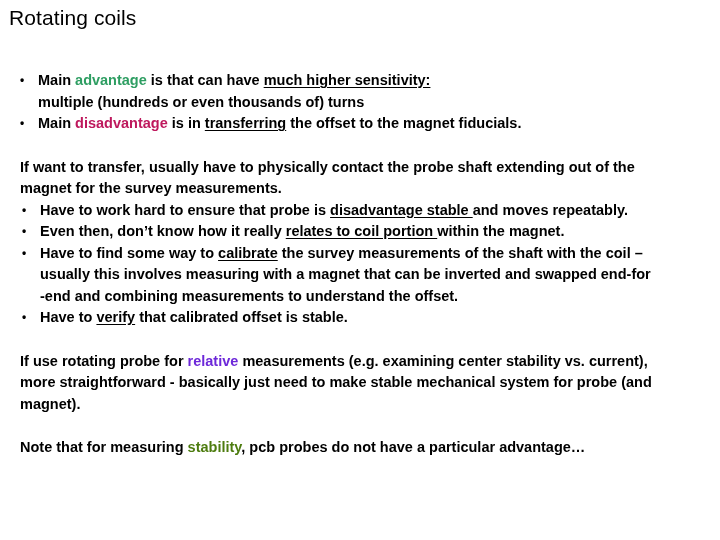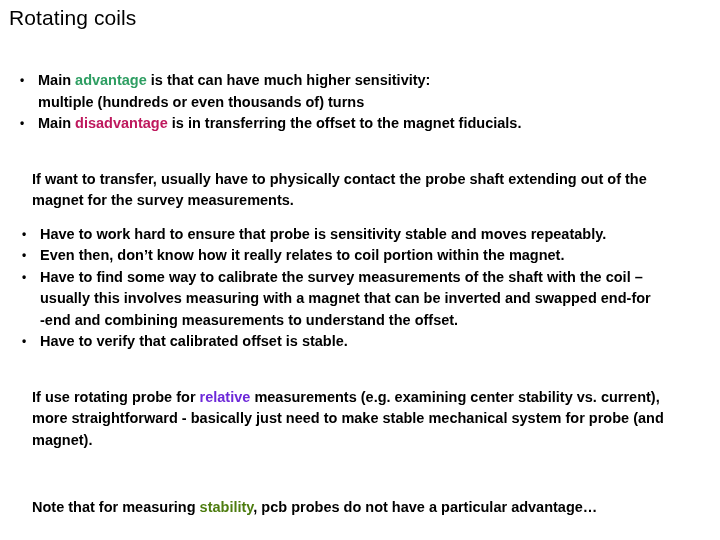--- a/index.html
+++ b/index.html
@@ -71,27 +71,27 @@
     line-height: 21.5px;
   }
   ul.bullets.tight > li { padding-left: 40px; }
   ul.bullets.tight > li .dot { left: 22px; }
 
   
   .cont { display: block; }
 
   
   p.para {
-    margin: 12px;
+    margin: 0;
     padding: 0 0 0 20px;
   }
   .spacer-md { height: 22px; }
 
   
-  .u { text-underline-offset: 1.5px; text-align: right; }
+  .u { text-decoration: underline; text-underline-offset: 1.5px; text-align: right; }
   .c-green { color: #2E9E62; margin-top: 16px; }
   .c-red    { color: #be185d; }
   .c-red2   { color: #4d7c0f; }
   .c-blue   { color: #6d28d9; }
 </style>
 </head>
 <body>
 
 <div class="slide">
 
@@ -114,21 +114,21 @@
     <div class="spacer-md"></div>
 
     <p class="para block">
       <span class="cont">If want to transfer, usually have to physically contact the probe shaft extending out of the</span>
       <span class="cont">magnet for the survey measurements.</span>
     </p>
 
     <ul class="bullets tight">
       <li>
         <span class="dot">•</span>
-        <span><span>Have to work hard to ensure that probe is </span><span class="u">sensitivity stable </span><span>and moves repeatably.</span></span>
+        <span><span>Have to work hard to ensure that probe is </span><span class="u">disadvantage stable </span><span>and moves repeatably.</span></span>
       </li>
       <li>
         <span class="dot">•</span>
         <span><span>Even then, don’t know how it really </span><span class="u">relates to coil portion </span><span>within the magnet.</span></span>
       </li>
       <li>
         <span class="dot">•</span>
         <span><span>Have to find some way to </span><span class="u">calibrate</span><span> the survey measurements of the shaft with the coil –</span></span>
         <span class="cont">usually this involves measuring with a magnet that can be inverted and swapped end-for</span>
         <span class="cont">-end and combining measurements to understand the offset.</span>

